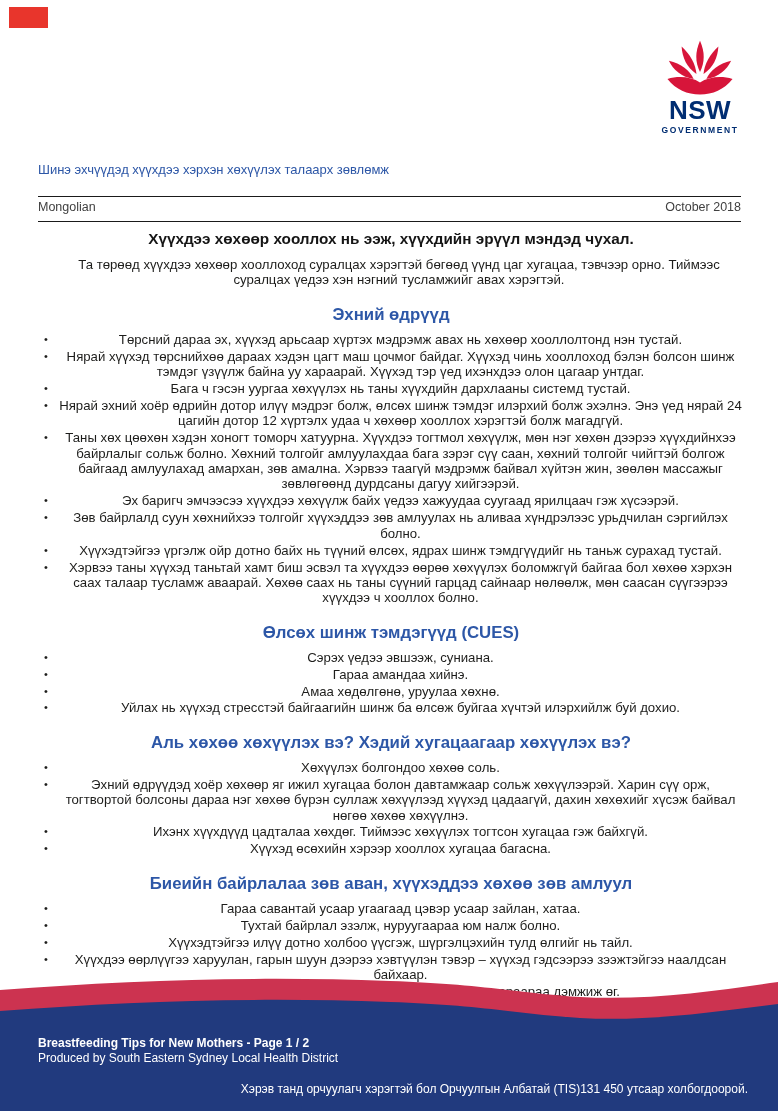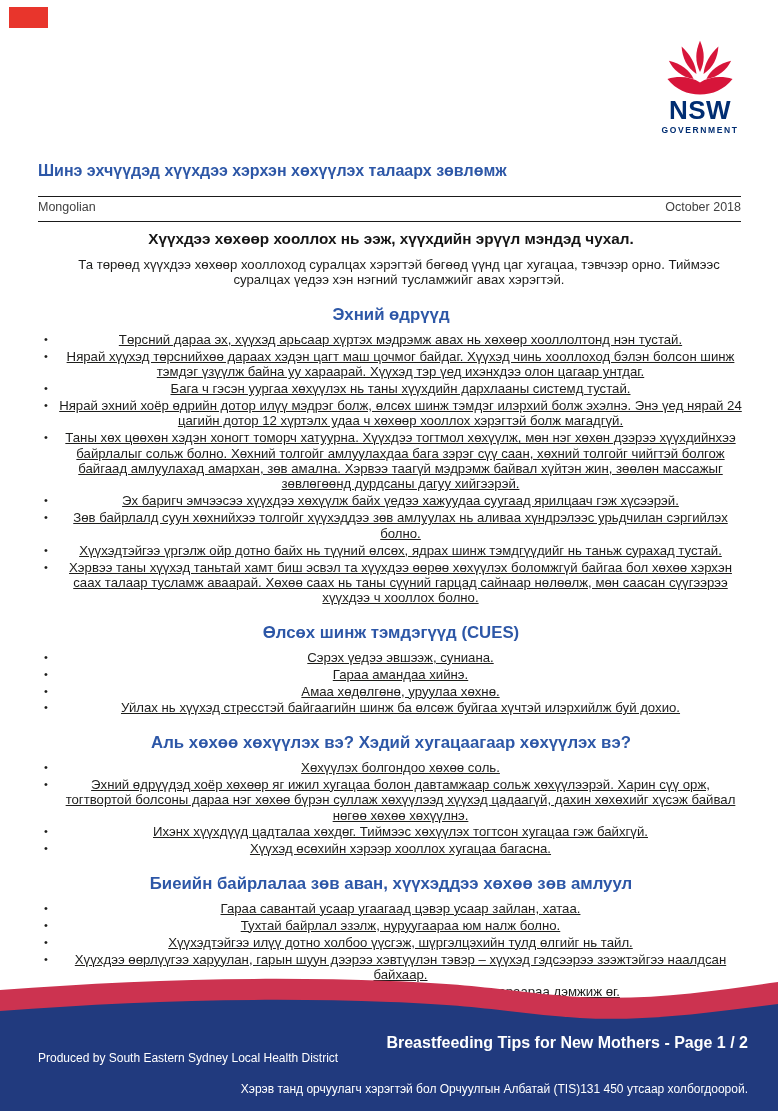--- a/index.html
+++ b/index.html
@@ -15,39 +15,39 @@
   .corner-mark{position:absolute;left:9px;top:7px;width:39px;height:21px;background:var(--mark);}
 
   
   .logo{position:absolute;top:38px;right:28px;width:100px;text-align:center;line-height:1;}
   .logo svg{display:block;margin:0 auto;width:72px;height:58px;}
   .logo-nsw{font-size:26px;font-weight:bold;letter-spacing:0.5px;color:var(--logonavy);margin-top:1px;}
   .logo-gov{font-size:8.5px;font-weight:bold;letter-spacing:1.6px;color:var(--logonavy);margin-top:3px;}
 
   
   .title{position:absolute;left:38px;top:120px;font-size:27px;color:var(--navy);font-weight:400;letter-spacing:0.2px;}
-  .subtitle{position:absolute;left:38px;top:162px;font-size:16px;color:var(--blue);font-weight:700;}
+  .subtitle{position:absolute;left:38px;top:162px;font-size:13px;color:var(--blue);font-weight:400;}
   .rule{position:absolute;left:38px;right:37px;border-top:1.4px solid #1a1a1a;}
   .rule1{top:196px;} .rule2{top:221px;}
   .meta{position:absolute;left:38px;right:37px;top:200px;display:flex;justify-content:space-between;
         font-size:12.5px;color:#404040;}
 
   
   .main{position:absolute;left:38px;right:34px;top:230px;text-align:center;}
   .intro-h{font-size:15.3px;font-weight:bold;color:#151515;margin:0 0 9px 0;}
   .intro-p{font-size:13.2px;line-height:15.4px;margin:0 0 16px 16px;color:var(--ink);}
   .sec-h{font-size:16.8px;font-weight:bold;color:var(--blue);margin:17px 0 7px 0;}
-  ul.bullets{list-style:none;margin:0;padding:0 0 0 19px;text-decoration:underline;}
+  ul.bullets{list-style:none;margin:0;padding:0 0 0 19px;}
   ul.bullets li{position:relative;font-size:13.2px;line-height:15.4px;margin:0 0 1.5px 0;color:var(--ink);}
   ul.bullets li::before{content:"•";position:absolute;left:-13px;top:0;font-size:11px;line-height:15.4px;color:var(--ink);}
 
   
   .footer-art{position:absolute;left:0;bottom:0;width:778px;height:151px;}
   .footer-text{position:absolute;left:38px;right:30px;top:1036px;color:#ffffff;}
-  .ft1{font-size:16px;font-weight:bold;line-height:14.5px;text-align:right;}
+  .ft1{font-size:12px;font-weight:bold;line-height:14.5px;}
   .ft2{font-size:12px;line-height:14.5px;}
   .ft3{font-size:12px;line-height:14.5px;margin-top:17px;text-align:right;}
 </style>
 </head>
 <body>
 
 <div class="page">
 
   <div class="corner-mark"></div>
 

